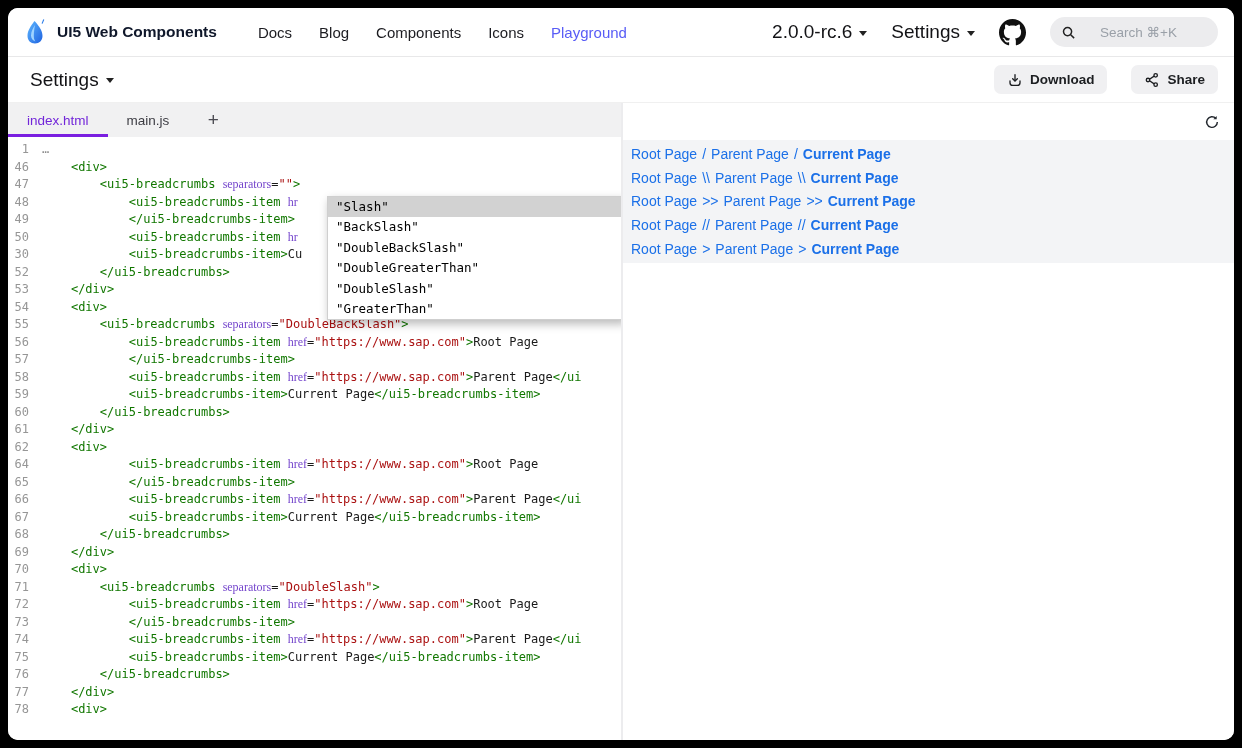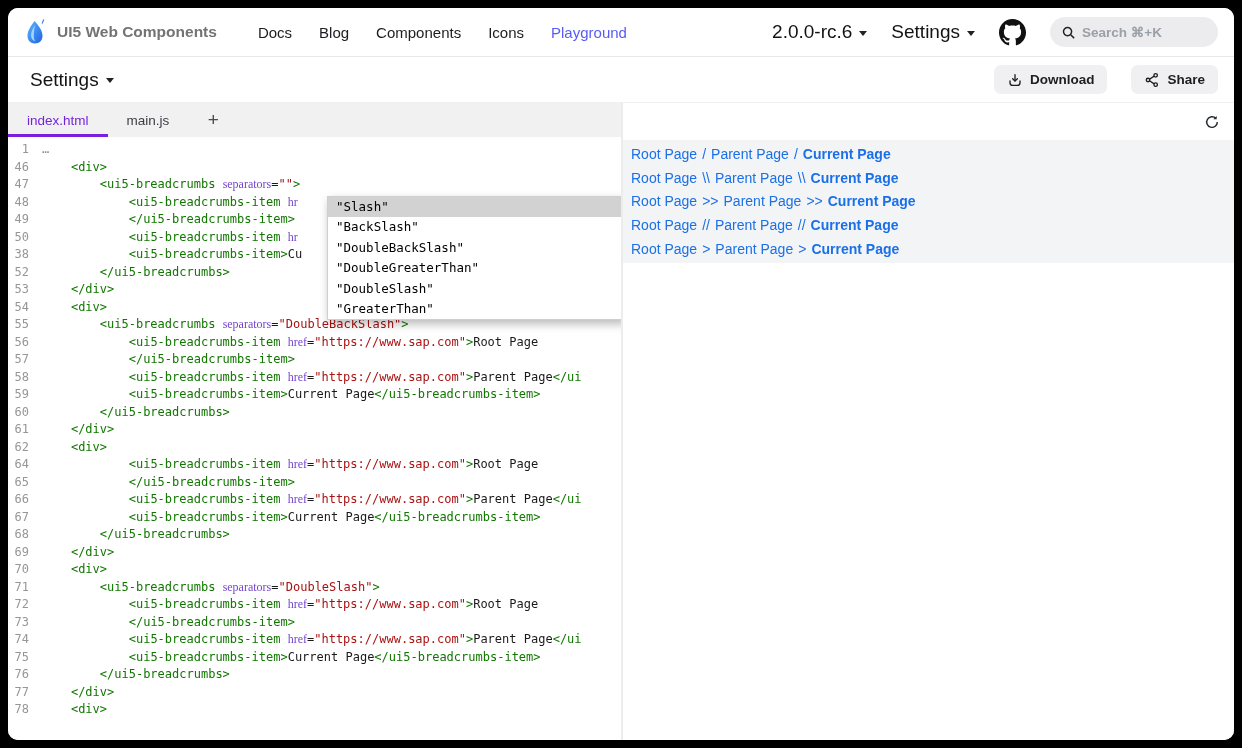--- a/index.html
+++ b/index.html
@@ -4,31 +4,31 @@
 <style>
   * { margin:0; padding:0; box-sizing:border-box; }
   html,body { width:1242px; height:748px; background:#000; font-family:"Liberation Sans", sans-serif; }
   .screen { position:absolute; left:8px; top:8px; width:1226px; height:732px; background:#fff;
             border-radius:10px; overflow:hidden; display:flex; flex-direction:column; }
 
   
   .topbar { height:49px; flex:none; display:flex; align-items:center; padding:0 16px;
             border-bottom:1px solid #e8e8e9; background:#fff; }
   .logo { width:24px; height:28px; display:inline-flex; align-items:center; cursor:pointer; }
-  .brand { font-size:15.5px; font-weight:700; color:#737373; margin-left:9px; margin-right:14px; cursor:pointer; }
+  .brand { font-size:15.5px; font-weight:700; color:#0f172a; margin-left:9px; margin-right:14px; cursor:pointer; }
   .nav { display:flex; align-items:center; }
   .nav-link { font-size:15px; color:#1c1c21; margin-left:27px; text-decoration:none; cursor:pointer; }
   .nav-link.active { color:var(--nav-active,#585cf6); }
   .topbar-right { margin-left:auto; display:flex; align-items:center; gap:24px; }
   .dd { display:flex; align-items:center; font-size:19px; color:#131316; cursor:pointer;justify-content:flex-end; }
   .caret { width:0; height:0; border-left:4.5px solid transparent; border-right:4.5px solid transparent;
            border-top:5.5px solid #222; display:inline-block; margin-left:7px; margin-top:2px; }
   .gh { width:27px; height:27px; display:inline-flex; cursor:pointer; }
   .search { width:168px; height:30px; background:#ececee; border-radius:16px; display:flex;
-            align-items:center; padding:0 11px; gap:6px; cursor:text;font-weight:bold; }
+            align-items:center; padding:0 11px; gap:24px; cursor:text; }
   .search .ph { font-size:13.5px; color:#9aa0a8; }
 
   
   .toolbar { height:46px; flex:none; display:flex; align-items:center; padding:0 16px 0 22px;
              background:#fff; border-bottom:1px solid #f0f0f0; }
   .toolbar-right { margin-left:auto; display:flex; align-items:center; gap:24px; }
   .btn { height:29px; border:none; background:#f0f0f2; border-radius:7px; padding:0 13px;
          display:inline-flex; align-items:center; gap:7px; font-size:13.5px; font-weight:700;
          color:#1c1e21; font-family:"Liberation Sans",sans-serif; cursor:pointer; }
 
@@ -183,21 +183,21 @@
             </div>
             <div class="code-line">
               <span class="ln">49</span>
               <span class="src">            <span class="tok-tag">&lt;/ui5-breadcrumbs-item&gt;</span></span>
             </div>
             <div class="code-line">
               <span class="ln">50</span>
               <span class="src">            <span class="tok-tag">&lt;ui5-breadcrumbs-item</span><span class="tok-txt"> </span><span class="tok-attr">hr</span></span>
             </div>
             <div class="code-line">
-              <span class="ln">38</span>
+              <span class="ln">30</span>
               <span class="src">            <span class="tok-tag">&lt;ui5-breadcrumbs-item&gt;</span><span class="tok-txt">Cu</span></span>
             </div>
             <div class="code-line">
               <span class="ln">52</span>
               <span class="src">        <span class="tok-tag">&lt;/ui5-breadcrumbs&gt;</span></span>
             </div>
             <div class="code-line">
               <span class="ln">53</span>
               <span class="src">    <span class="tok-tag">&lt;/div&gt;</span></span>
             </div>

